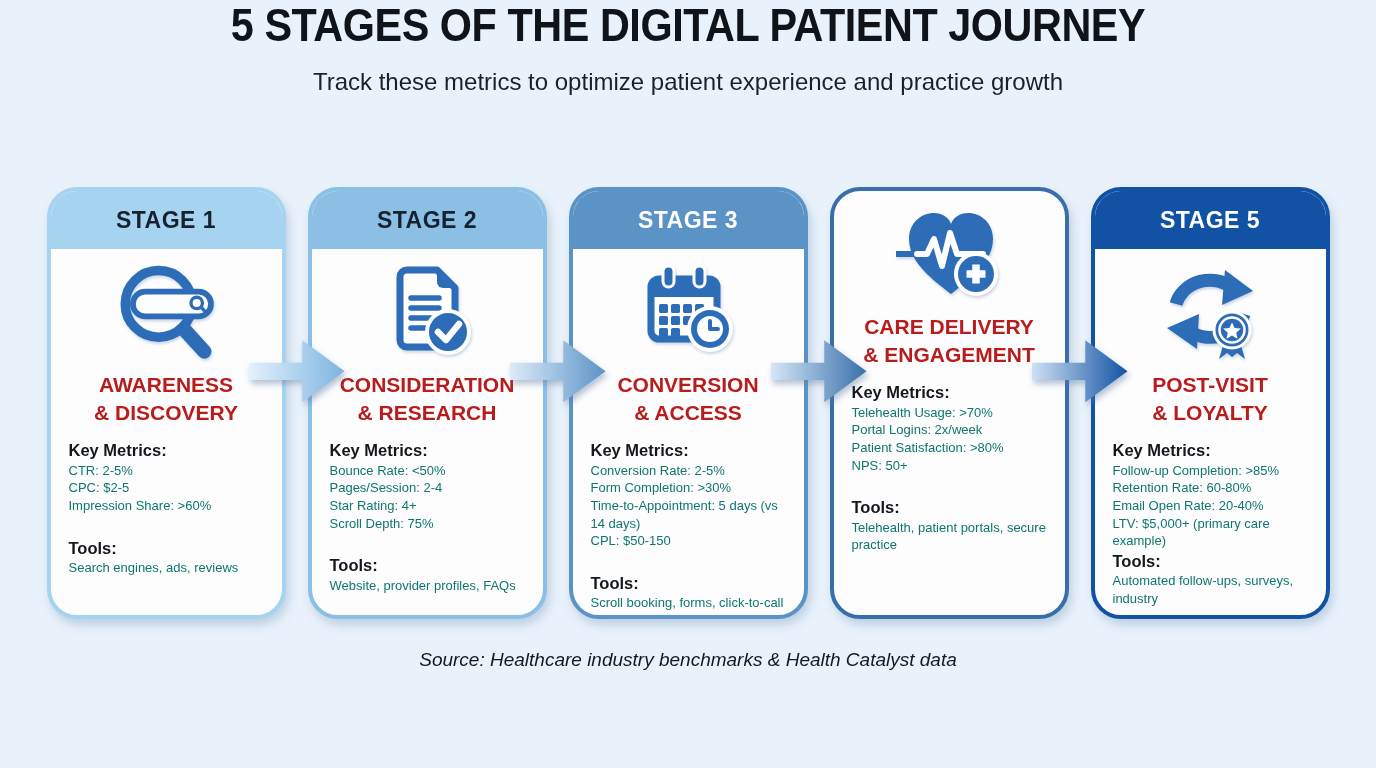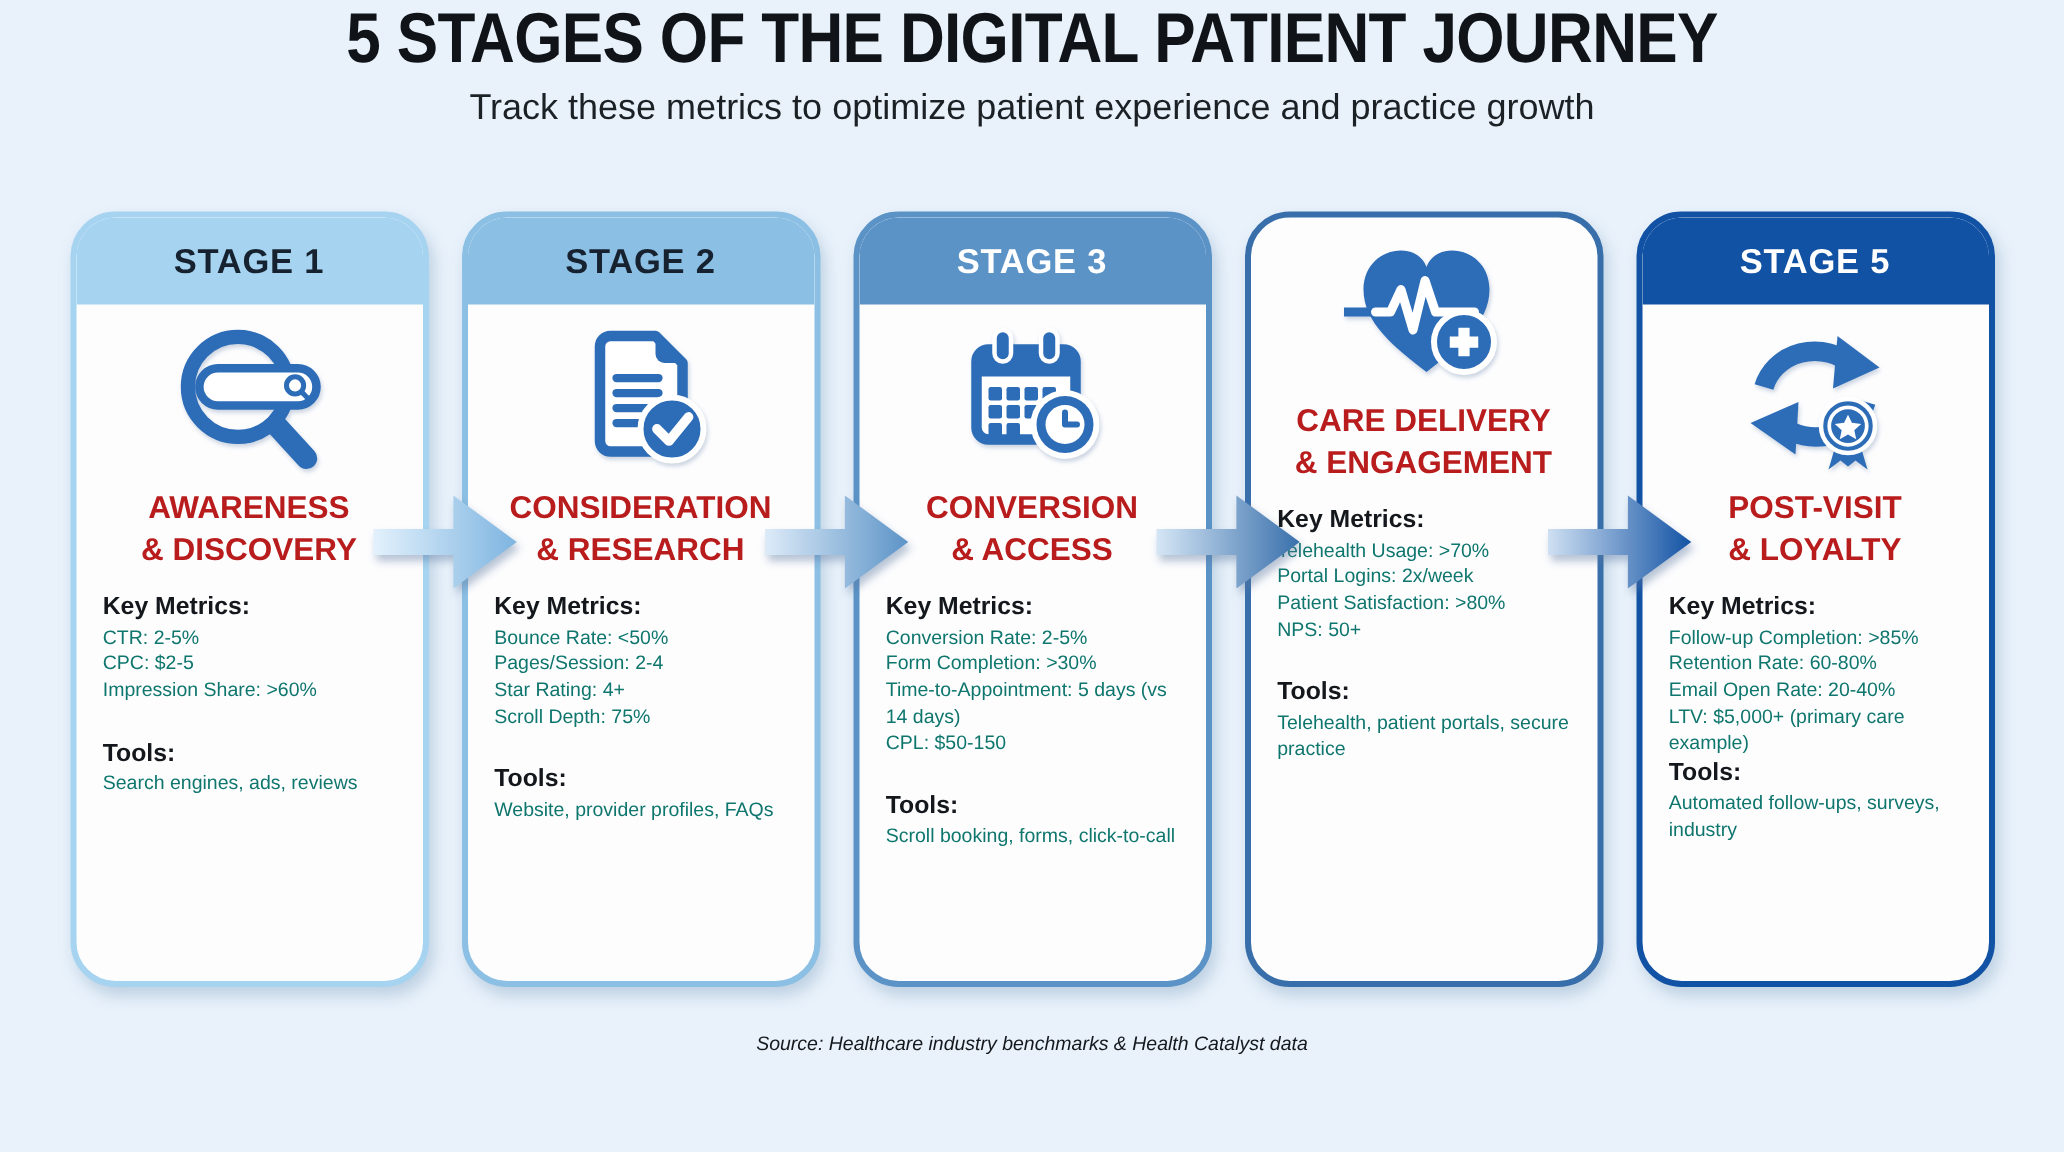--- a/index.html
+++ b/index.html
@@ -13,35 +13,36 @@
   .page { width:1376px; height:768px; position:relative; }
 
   
   .heading { text-align:center; }
   .main-title {
     font-size:47px; font-weight:800; color:#101418;
     letter-spacing:-0.5px; line-height:1.05;
     transform:scaleX(.88); transform-origin:center;
     white-space:nowrap;
   }
-  .subtitle { margin-top:9px; font-size:24px; color:#1c2126; }
+  .subtitle { margin-top:19px; font-size:24px; color:#1c2126; }
 
   
   .cards-row {
     position:relative; width:1283px; margin:55px auto 0;
     display:flex; gap:22px;
   }
   .stage-card {
     --c:#a6d3f0; --htc:#16222f;
-    width:239px; height:517px; flex:0 0 239px;
+    width:239px; height:432px; flex:0 0 239px;
     background:#fdfdfe;
     border:4px solid var(--c);
     border-radius:30px;
     overflow:hidden;
     box-shadow:3px 6px 10px rgba(110,145,180,.35);
+    margin-top:36px;
   }
   .card-header {
     height:58px; background:var(--c);
     display:flex; align-items:center; justify-content:center;
   }
   .stage-label {
     font-size:23px; font-weight:700; letter-spacing:.5px; color:var(--htc);
   }
   .icon-wrap {
     height:106px; margin-top:10px;
@@ -67,21 +68,21 @@
   .arrow-wrap.a1{ left:202px; } .arrow-wrap.a2{ left:463px; }
   .arrow-wrap.a3{ left:724px; } .arrow-wrap.a4{ left:985px; }
   .flow-arrow {
     width:100%; height:100%;
     clip-path:polygon(0 36%, 56% 36%, 56% 0, 100% 50%, 56% 100%, 56% 64%, 0 64%);
   }
 
   
   .source-note {
     margin-top:30px; text-align:center;
-    font-size:13px; font-style:italic; color:#15191d;
+    font-size:19px; font-style:italic; color:#15191d;
   }
   :root { --icon:#2d6db8; }
 </style>
 </head>
 <body style="background: rgb(233, 242, 251);">
 
 <div class="page">
 
   <div class="heading">
     <h1 class="main-title">5 STAGES OF THE DIGITAL PATIENT JOURNEY</h1>

